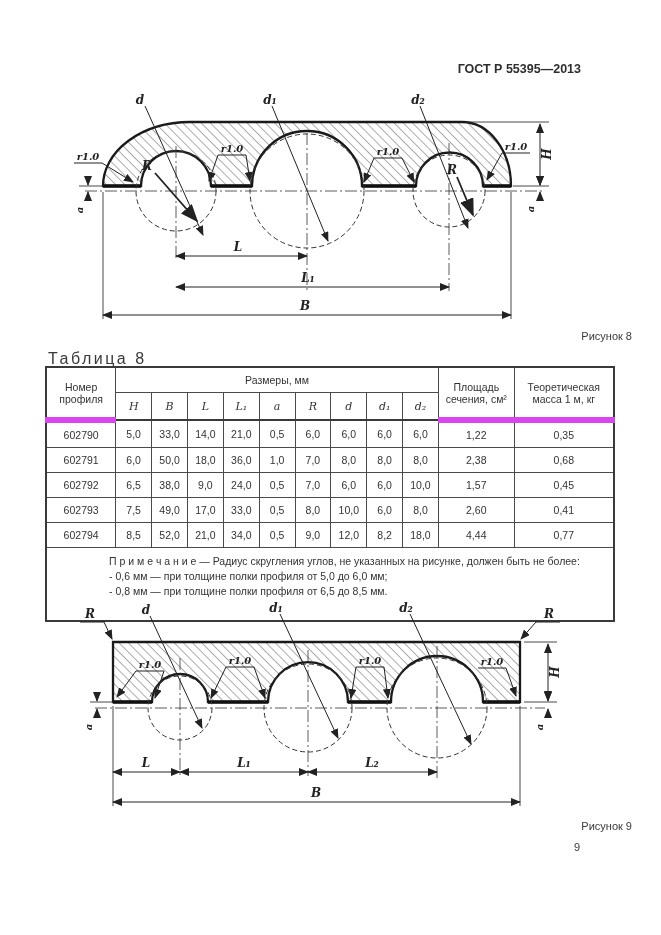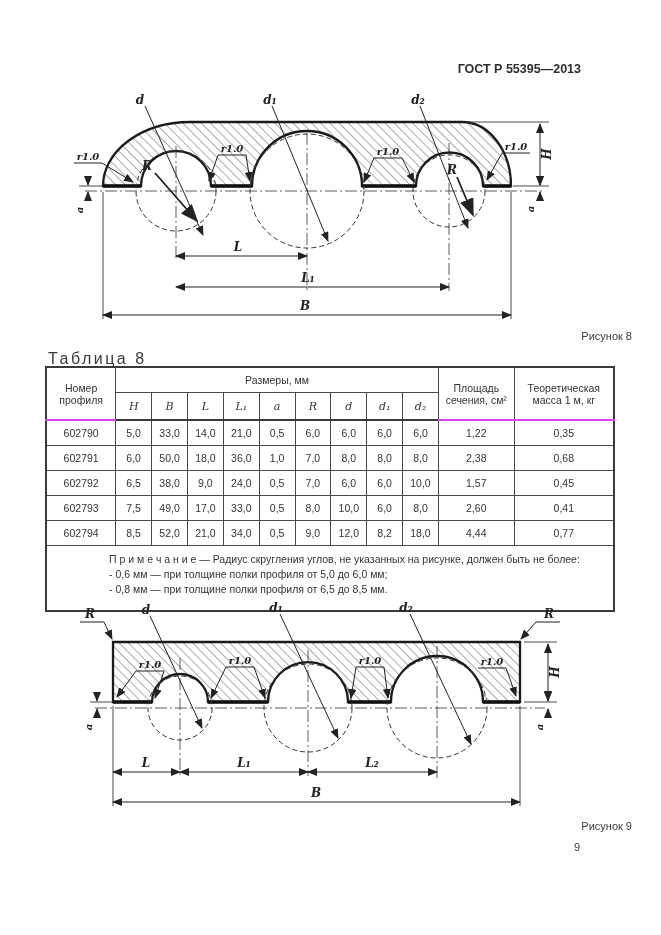--- a/index.html
+++ b/index.html
@@ -13,23 +13,23 @@
   svg text{fill:#222;font-family:"DejaVu Serif","Liberation Serif",serif;
            font-style:italic;font-weight:bold;font-size:12px;}
   svg text.small{font-size:10px;}
   table.profiles{position:absolute;top:366px;left:45px;width:570px;border-collapse:collapse;
                  border:2px solid #3a3a3a;font-size:10.5px;color:#333;}
   table.profiles th,table.profiles td{border:1px solid #4a4a4a;text-align:center;
                  font-weight:normal;padding:1px 2px;}
   table.profiles thead th{font-size:10.5px;}
   table.profiles thead tr.sub th{font-family:"DejaVu Serif","Liberation Serif",serif;
                  font-style:italic;font-size:11px;height:24px;border-bottom:2px solid #3a3a3a;}
-  table.profiles thead th.tall{border-bottom:2px solid #d946ef;}
+  table.profiles thead th.tall{border-bottom:6px solid #d946ef;}
   table.profiles tbody td{height:22px;}
-  table.profiles td.note{ text-align:left;padding:6px 10px 12px 62px;font-size:10.5px;line-height:1.45;}
+  table.profiles td.note{ text-align:left;padding:6px 10px 20px 62px;font-size:10.5px;line-height:1.45;}
 </style>
 </head>
 <body>
 
 <div id="page">
 
   <div class="doc-header">ГОСТ Р 55395—2013</div>
 
   <svg style="top:88px" width="661" height="250" viewBox="0 0 661 250">
     <defs>

